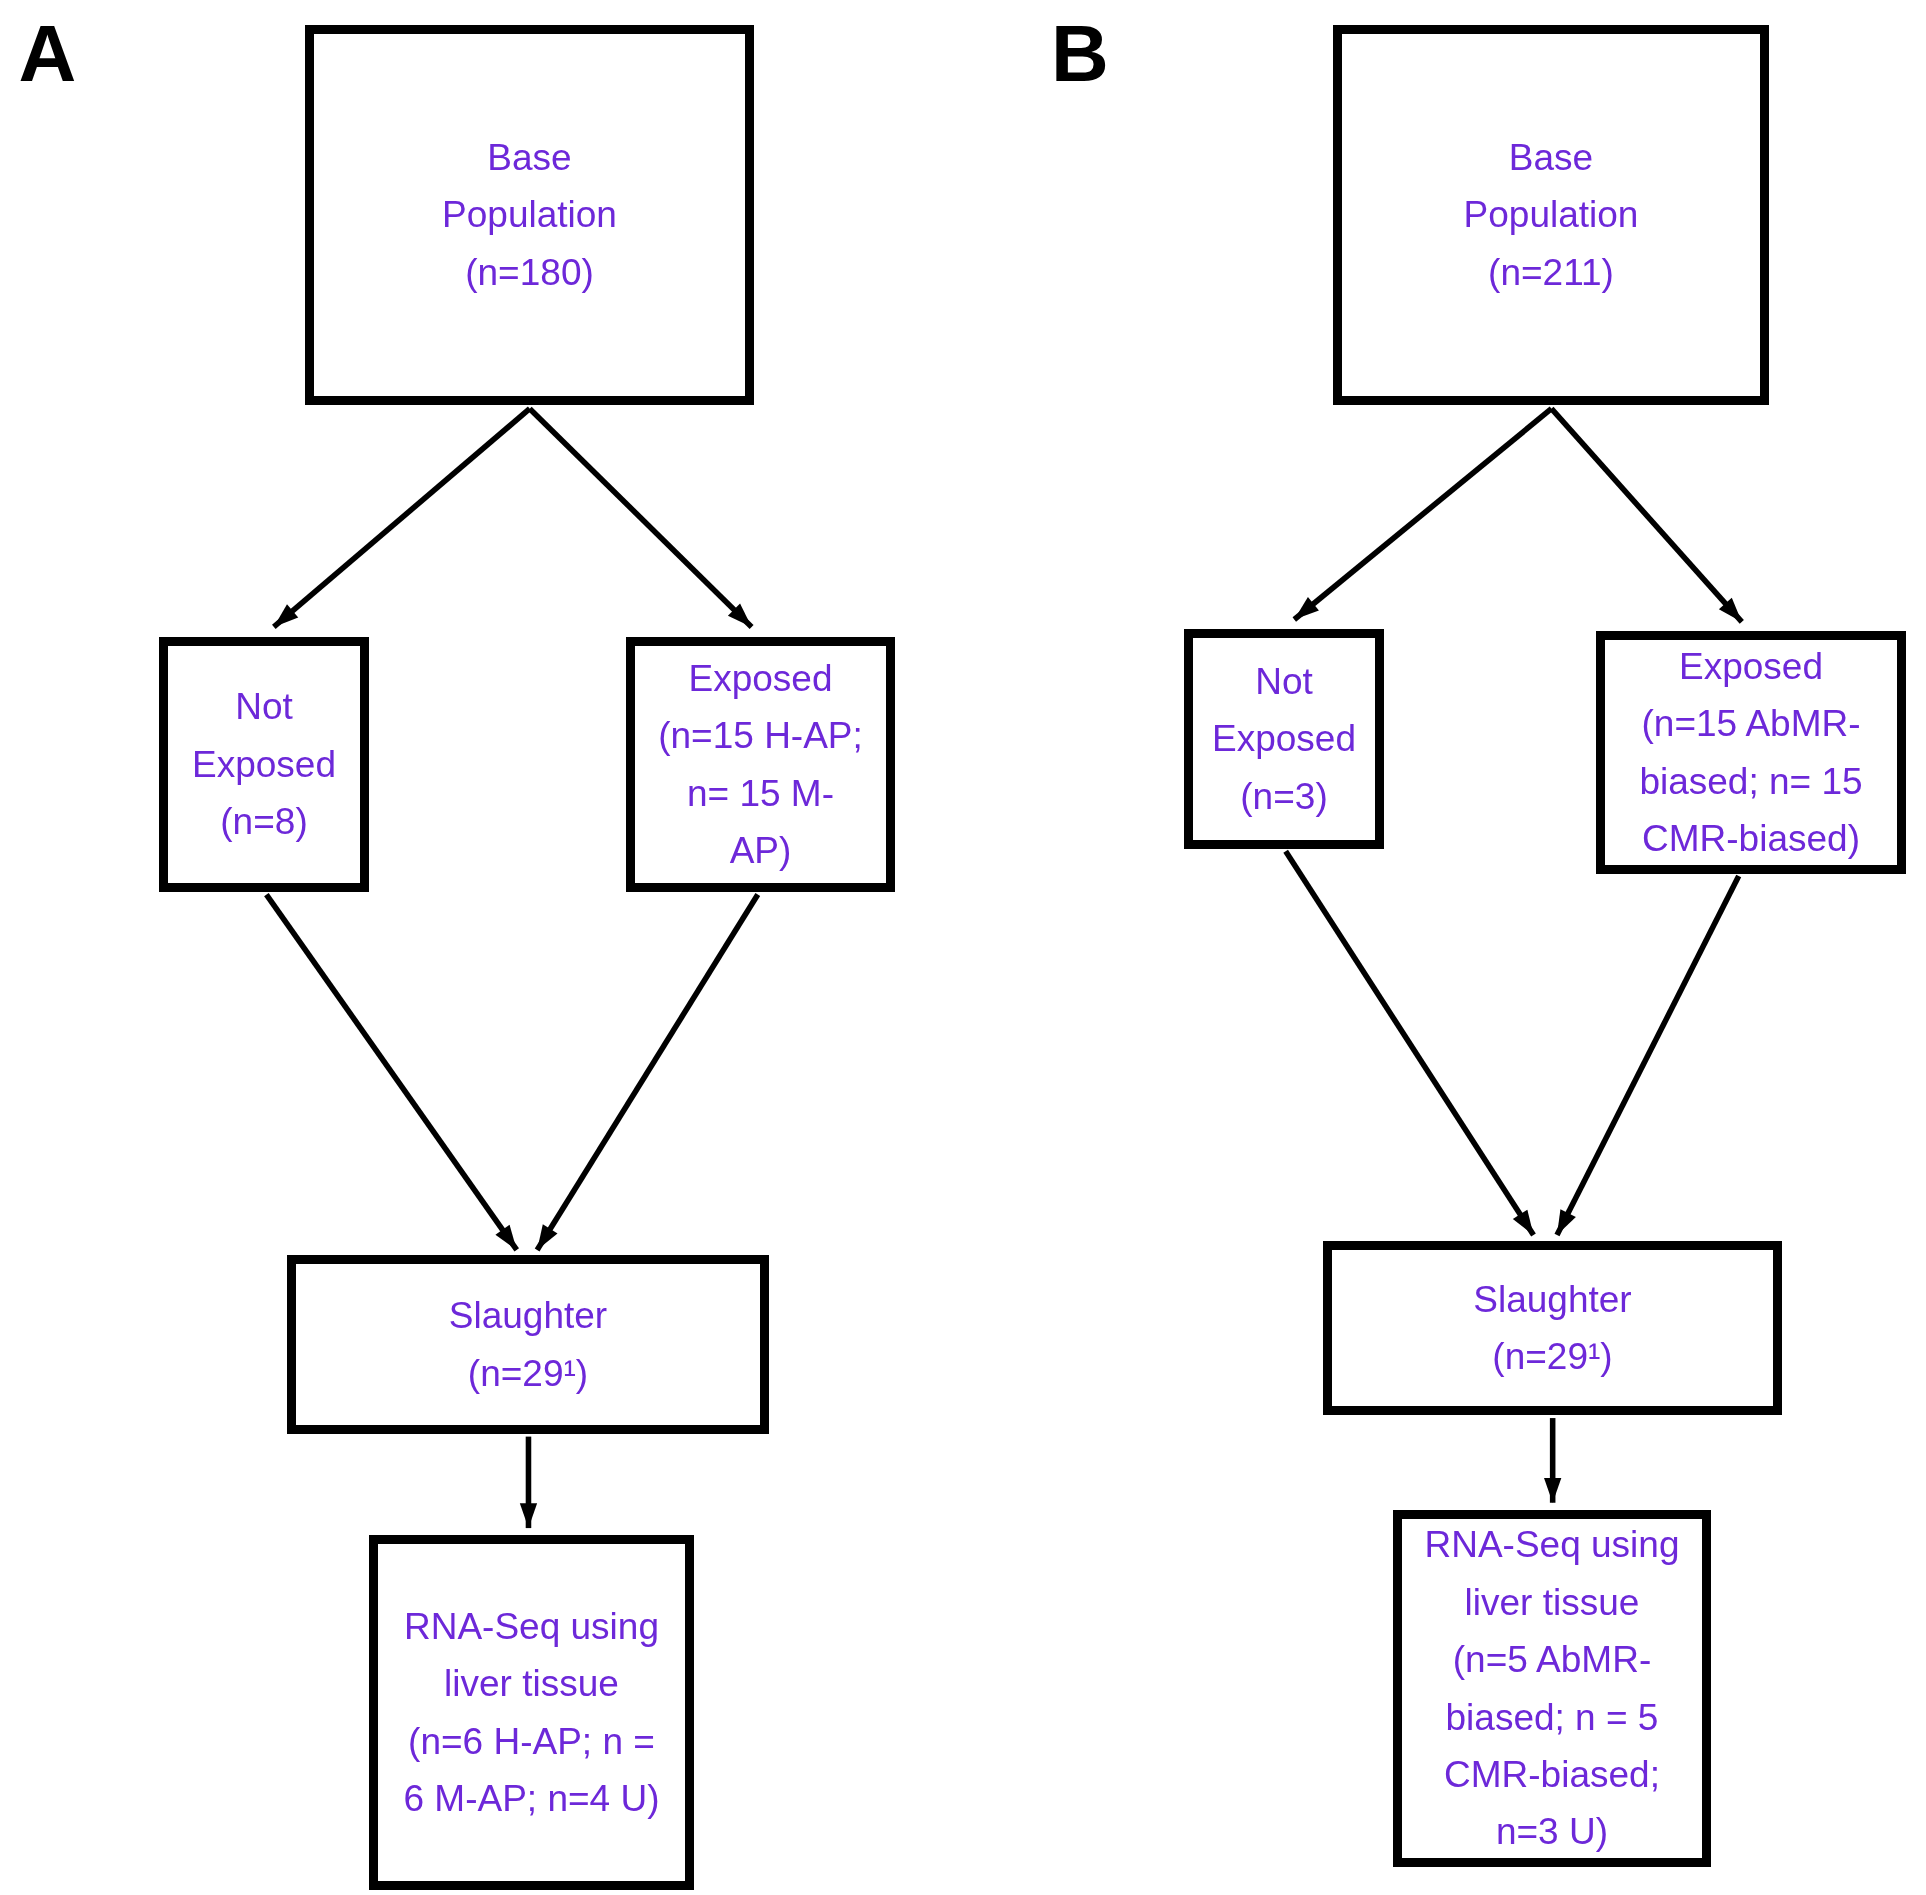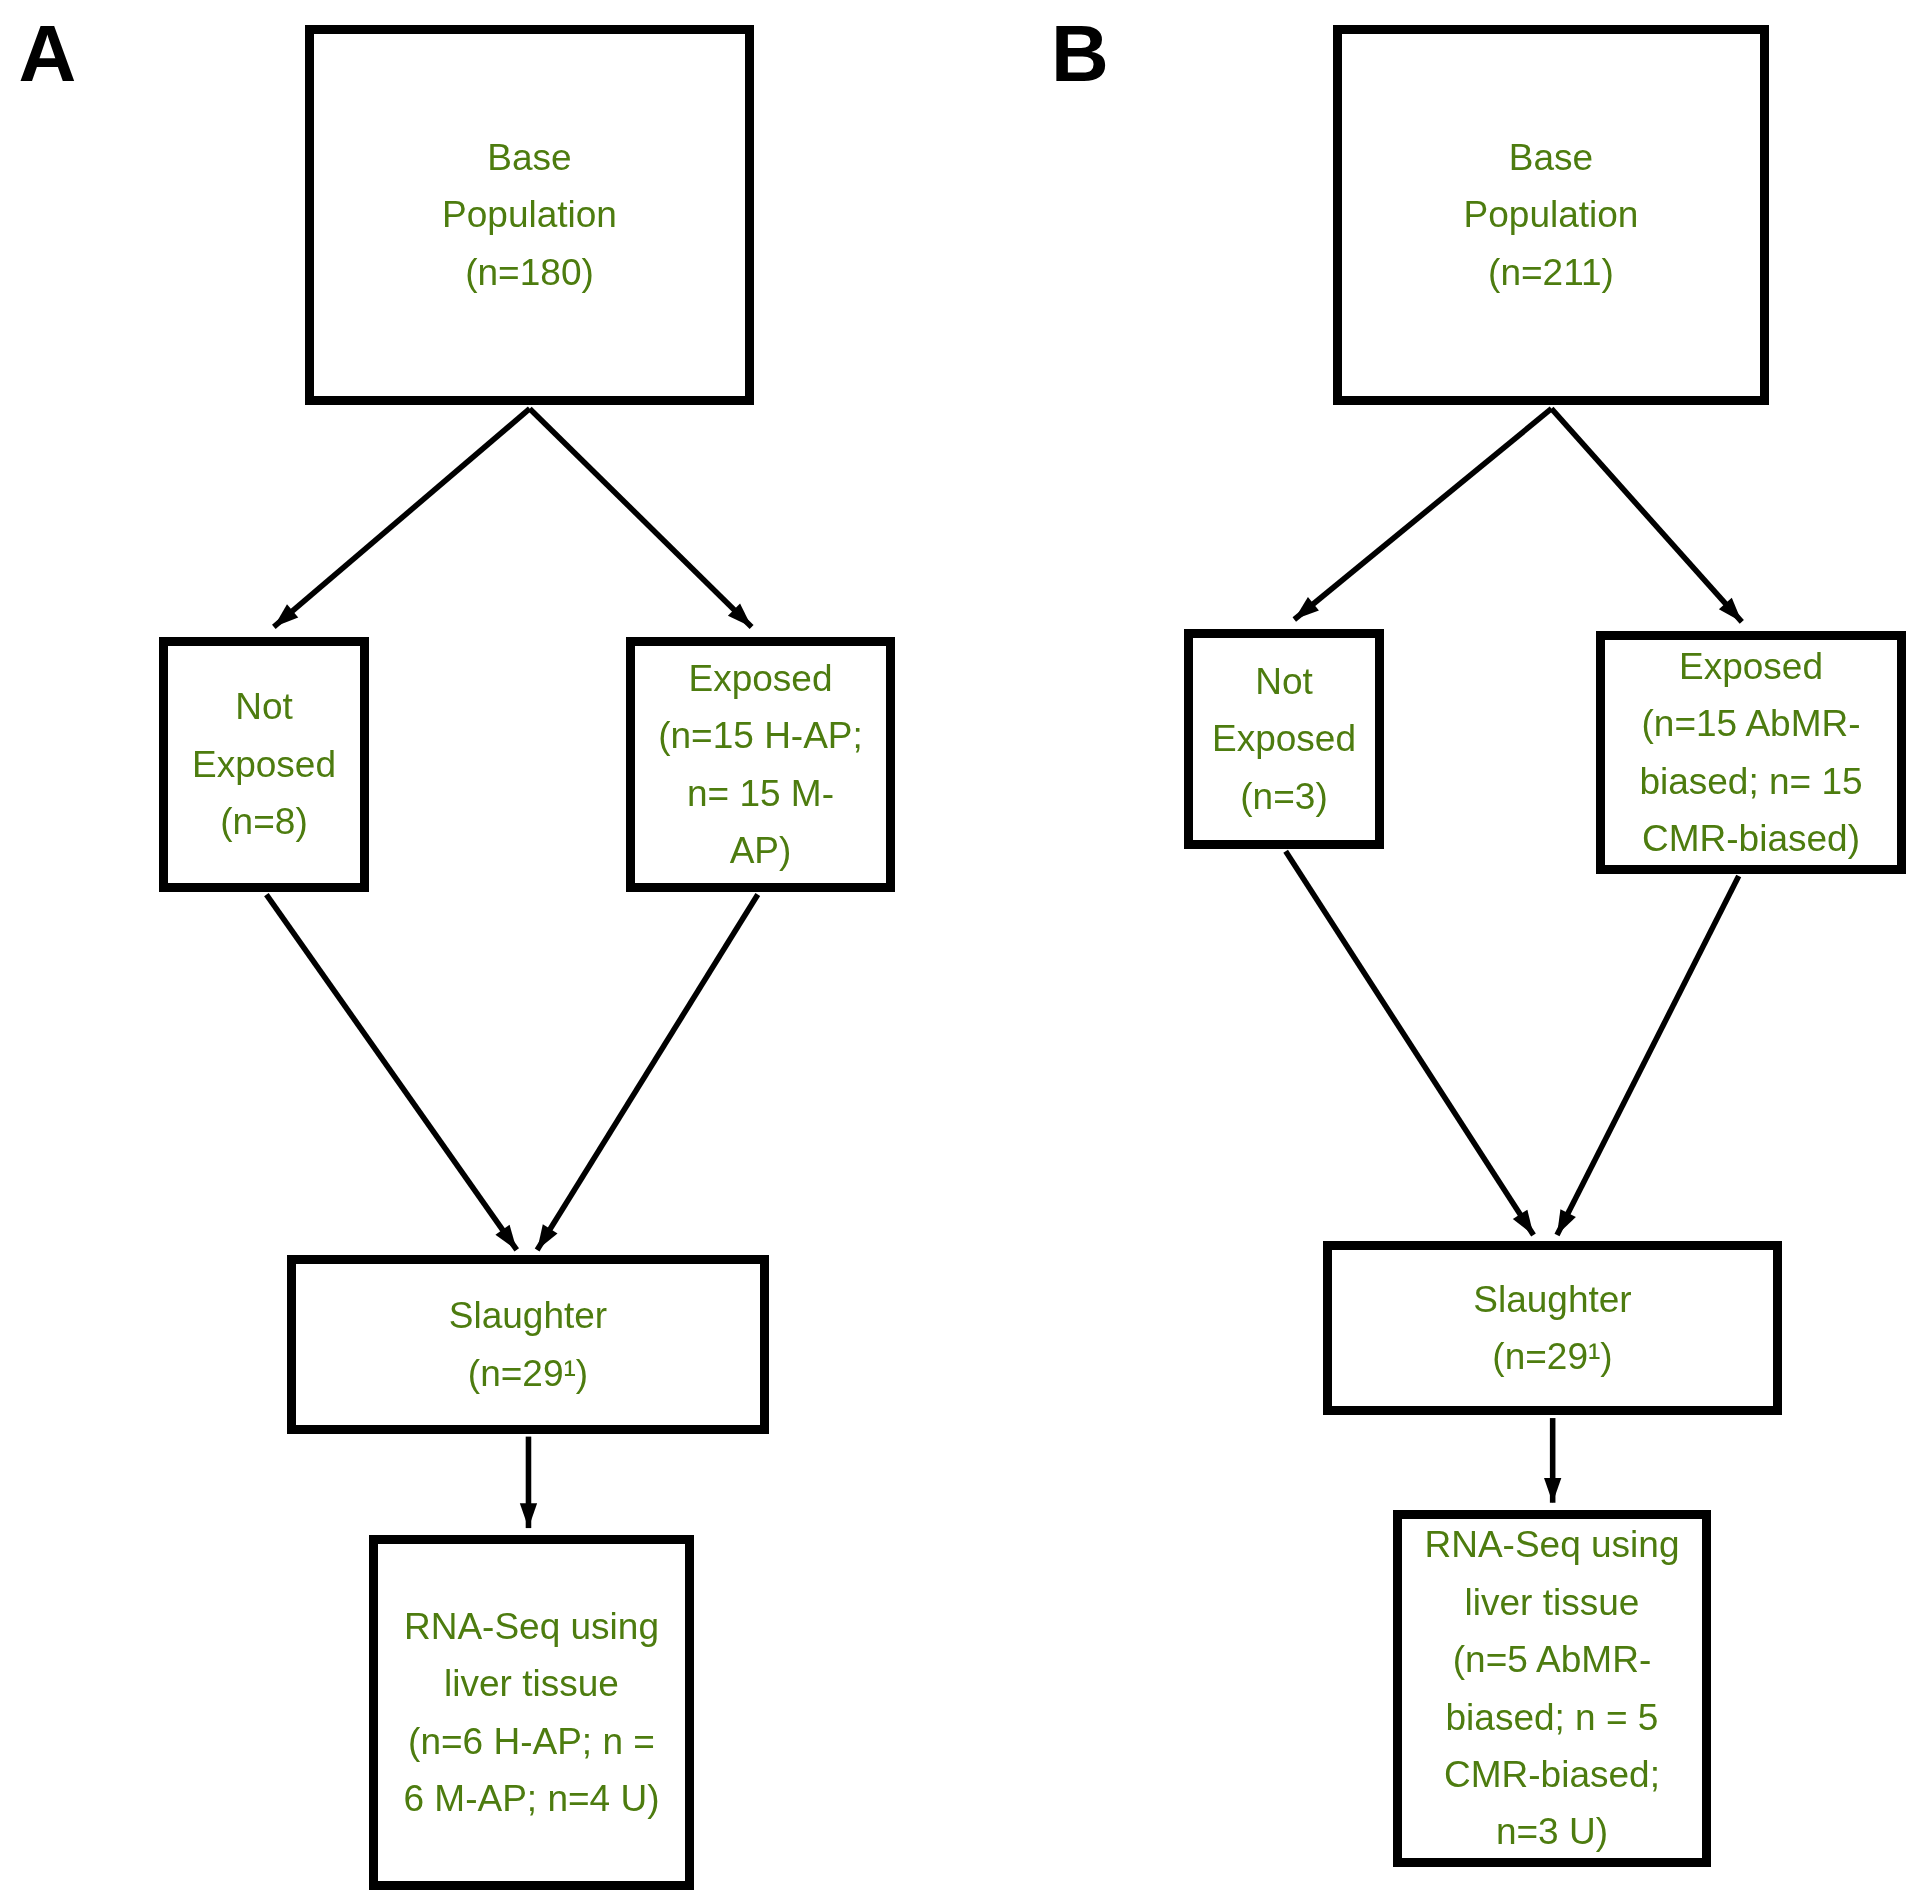--- a/index.html
+++ b/index.html
@@ -37,21 +37,21 @@
   .lblB { left: 1051px; top: 13.6px; }
   .node {
     position: absolute;
     box-sizing: border-box;
     border: 9.3px solid #000000;
     background: #ffffff;
     display: flex;
     align-items: center;
     justify-content: center;
     text-align: center;
-    color: #4d7c0f;
+    color: #6d28d9;
     font-size: 37px;
     line-height: 1.55;
   }
   .node-text { white-space: pre-line; }
   .nA1 { left: 305px;  top: 25px;   width: 449px; height: 380px; }
   .nA2 { left: 159px;  top: 637px; width: 210px; height: 255px; }
   .nA3 { left: 626px; top: 637px; width: 269px; height: 255px; }
   .nA4 { left: 287px;  top: 1255px; width: 482px; height: 179px; }
   .nA5 { left: 369px;  top: 1535px; width: 325px; height: 355px; }
   .nB1 { left: 1333px; top: 25px;   width: 436px; height: 380px; }

